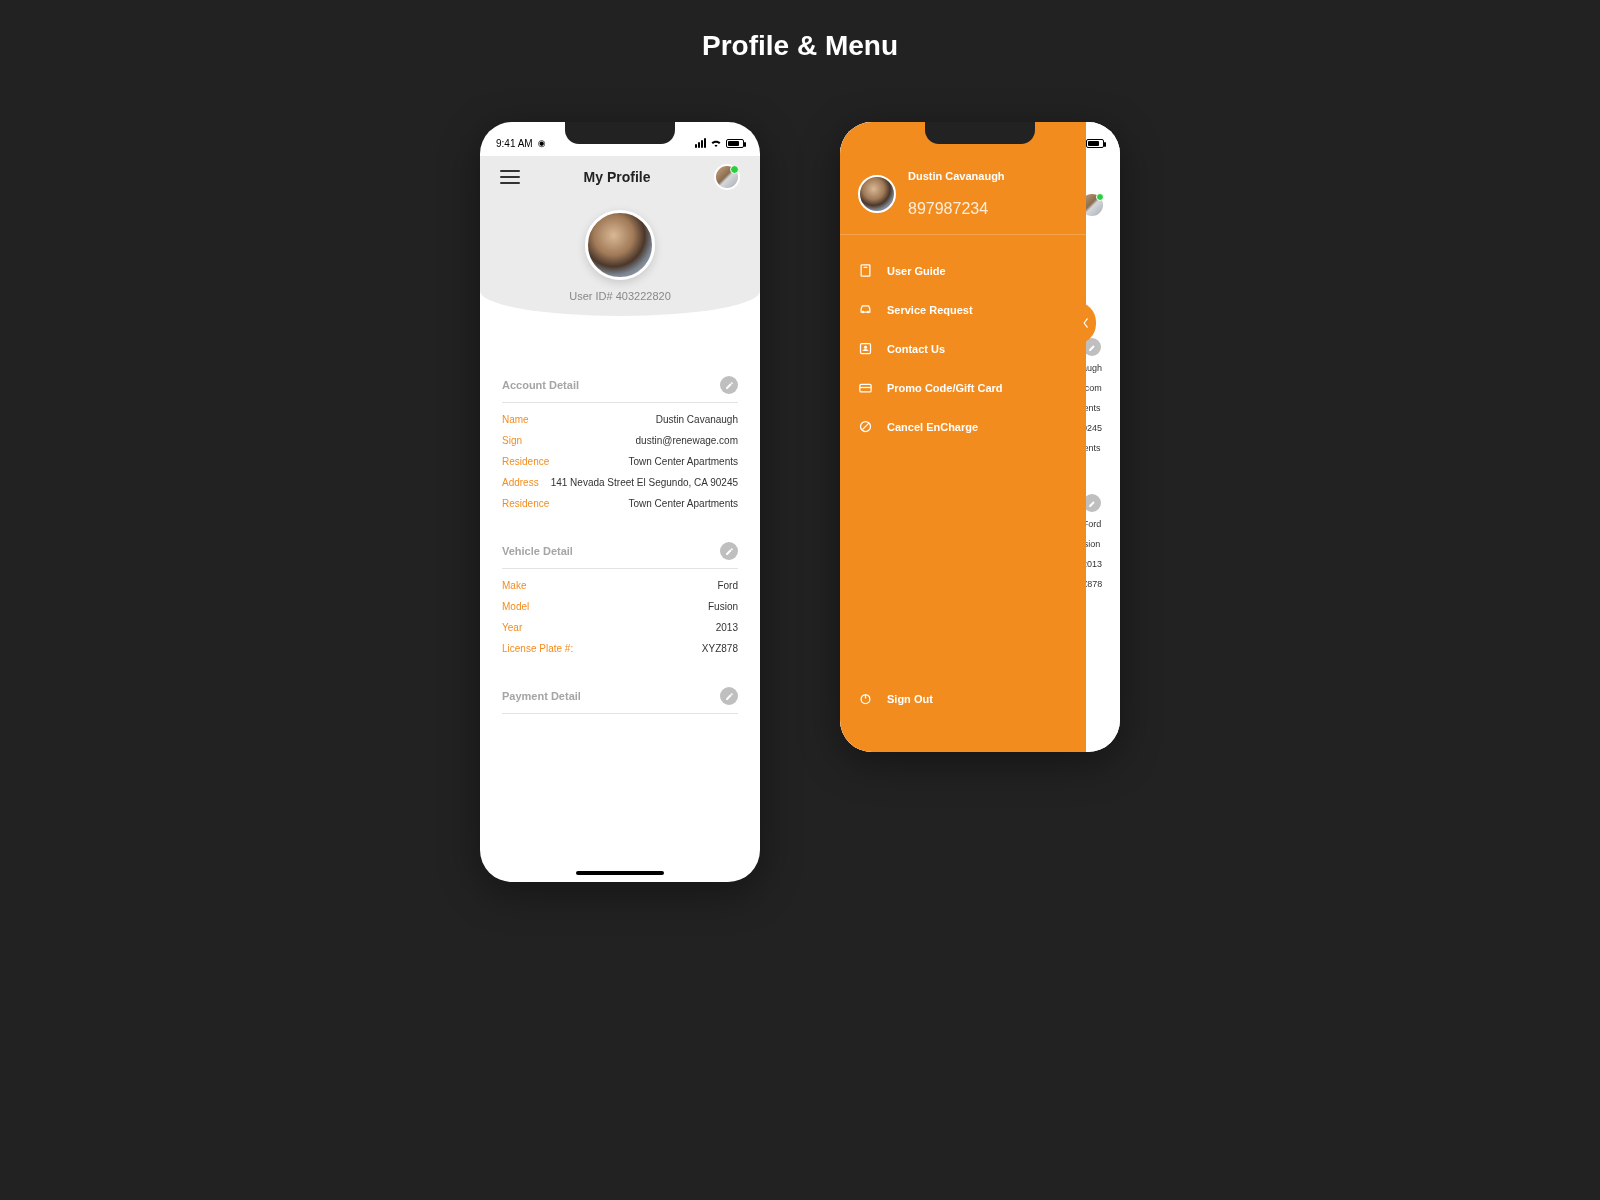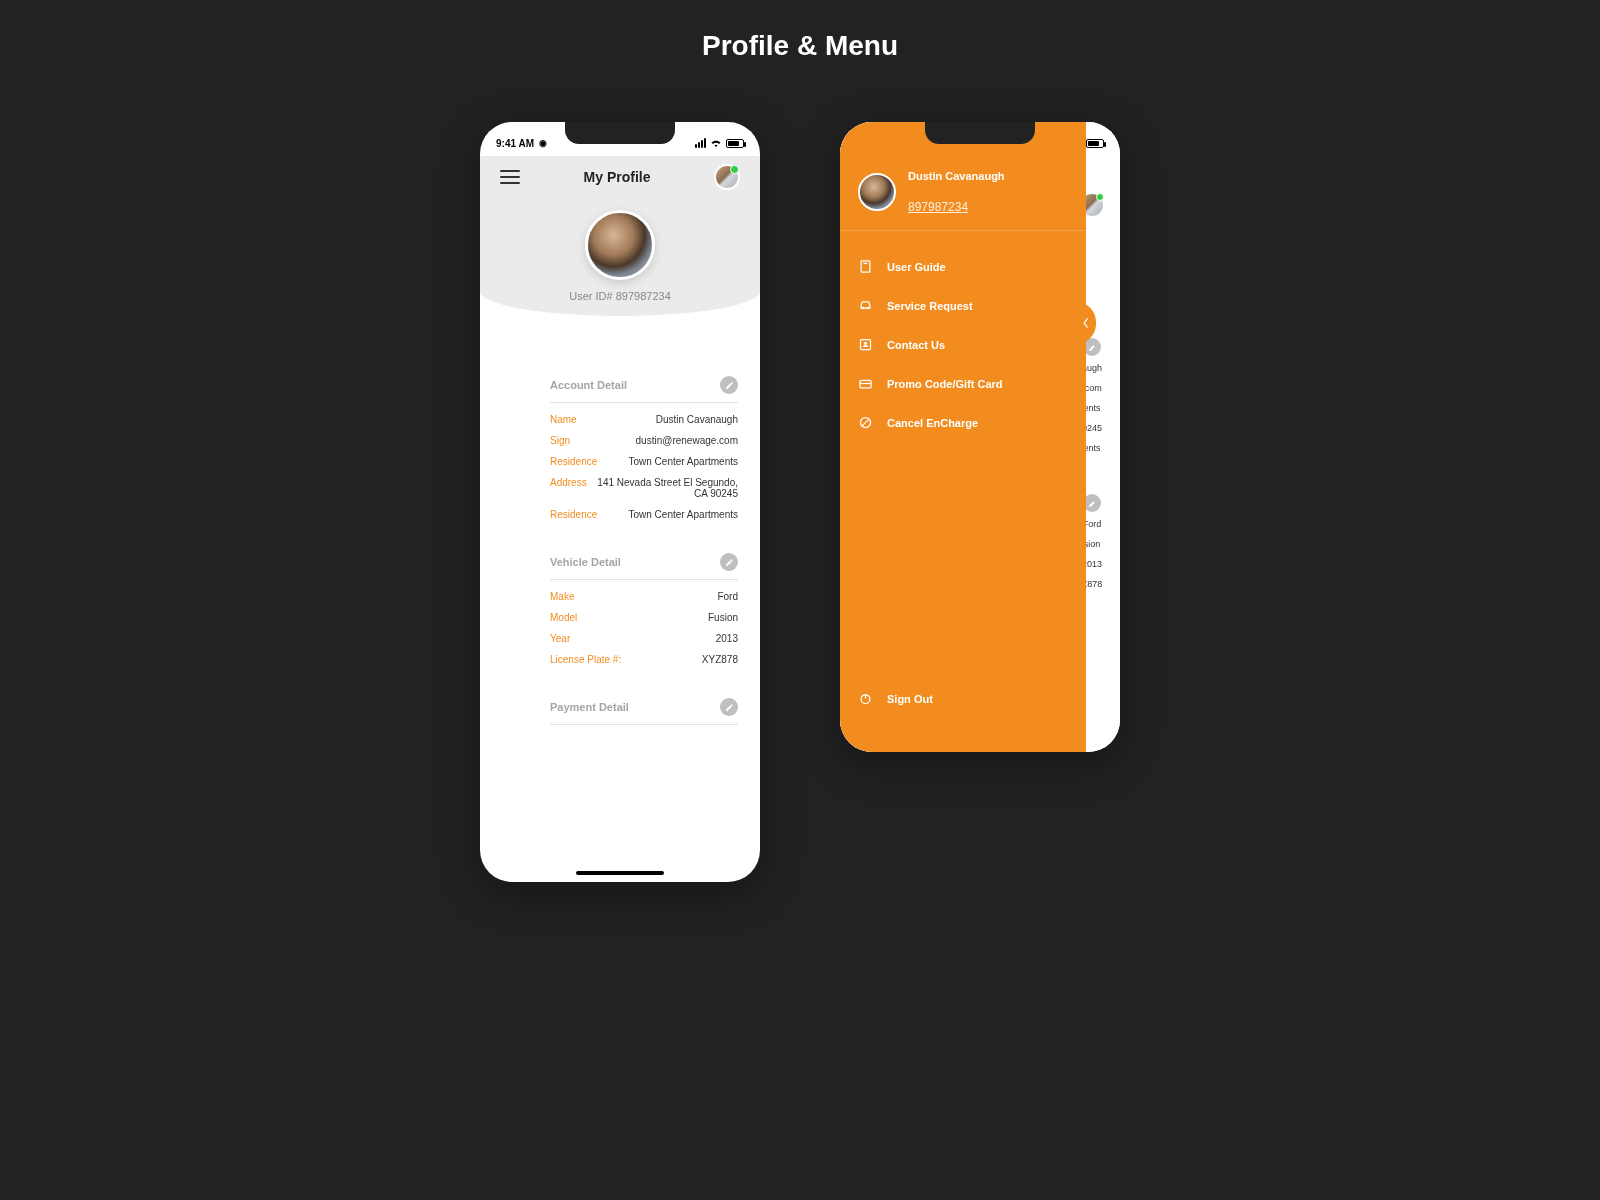--- a/index.html
+++ b/index.html
@@ -46,21 +46,21 @@
   border-bottom-right-radius: 14px;
   z-index: 20;
 }
 .status-bar {
   height: 34px;
   display: flex;
   justify-content: space-between;
   align-items: center;
   padding: 8px 16px 0;
   font-size: 10px;
-  font-weight: 700;
+  font-weight: 400;
   color: #000;
   position: relative;
   z-index: 5;
 }
 .status-left { display: flex; align-items: center; gap: 5px; }
 .status-right { display: flex; align-items: center; gap: 4px; }
 .bear-icon { font-size: 9px; }
 
 
 .profile-header-wrap {
@@ -133,21 +133,21 @@
   box-shadow: 0 3px 10px rgba(0,0,0,0.15);
 }
 .user-id {
   margin-top: 10px;
   font-size: 11px;
   color: #888;
 }
 .sections {
   padding: 10px 22px 0;
 }
-.section { margin-top: 4px; margin-left: 48px; }
+.section { margin-top: 4px; }
 .section-header {
   display: flex;
   justify-content: space-between;
   align-items: center;
   border-bottom: 1px solid #e3e3e3;
   padding: 6px 0 8px;
 }
 .section-title {
   font-size: 11px;
   font-weight: 600;
@@ -268,21 +268,21 @@
 }
 .menu-avatar {
   width: 38px;
   height: 38px;
   border-radius: 50%;
   background: radial-gradient(circle at 40% 35%, #d9b895 0%, #a17a58 35%, #4a372a 55%, #7a8490 70%, #c0c3c8 100%);
   border: 2px solid #fff;
 }
 .menu-user-text { display: flex; flex-direction: column; }
 .menu-user-name { font-size: 11px; font-weight: 700; }
-.menu-user-id { font-size: 12px; opacity: 0.85; margin-top: 18px; text-decoration: underline; }
+.menu-user-id { font-size: 16px; opacity: 0.85; margin-top: 18px; }
 .menu-items { padding: 16px 0; }
 .menu-item {
   display: flex;
   align-items: center;
   gap: 14px;
   padding: 12px 18px;
   font-size: 11px;
   font-weight: 600;
   cursor: pointer;
 }
@@ -369,21 +369,21 @@
         <div class="hamburger">
           <span></span>
             <span></span>
             <span></span>
         </div>
         <div class="profile-title">My Profile</div>
         <div class="small-avatar"></div>
       </div>
       <div class="big-avatar-wrap">
         <div class="big-avatar"></div>
-        <div class="user-id">User ID# 897987234</div>
+        <div class="user-id">User ID# 403222820</div>
       </div>
     </div>
 
     <div class="sections">
 
       <div class="section">
         <div class="section-header">
           <div class="section-title">Account Detail</div>
           <div class="edit-btn">
             <svg viewBox="0 0 24 24">

